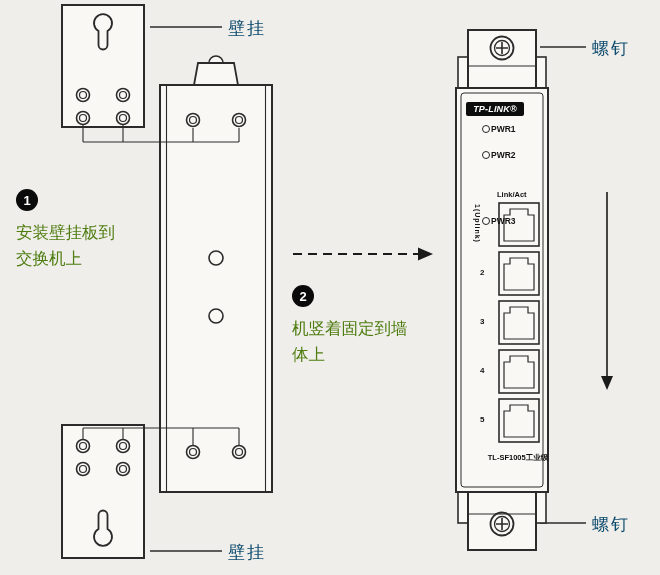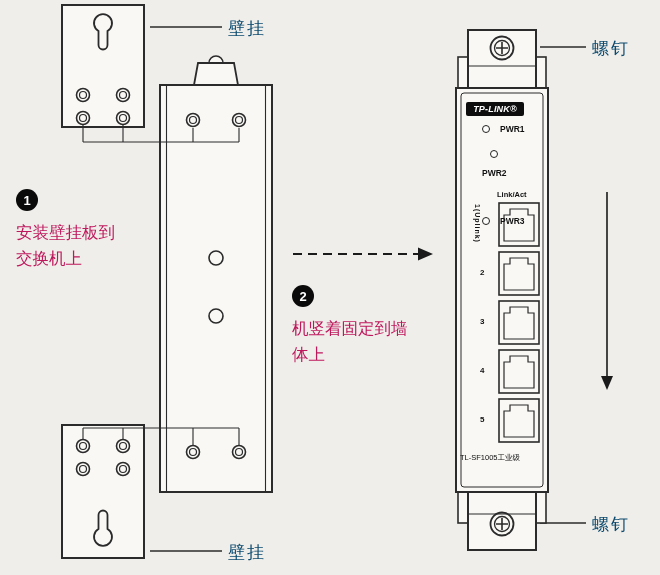--- a/index.html
+++ b/index.html
@@ -8,31 +8,31 @@
   .canvas { position: relative; width: 660px; height: 575px; background: #f0eeea; overflow: hidden; color: #1c1c1c; }
   .abs { position: absolute; }
   svg.linework { position: absolute; left: 0; top: 0; }
 
   .callout { font-size: 17px; letter-spacing: 2px; color: #0c4a6e; white-space: nowrap; }
 
   .step { display: block; }
   .step-badge { width: 22px; height: 22px; border-radius: 50%; background: #0a0a0a; color: #fff;
                 font-size: 13px; font-weight: bold; display: flex; align-items: center; justify-content: center; }
   .step-lines { margin-top: 8px; }
-  .step-line { font-size: 16.5px; line-height: 26px; color: #be185d; white-space: nowrap; }
+  .step-line { font-size: 16.5px; line-height: 26px; color: #4d7c0f; white-space: nowrap; }
 
   .brand-badge { background: #0d0d0d; color: #fff; font-size: 9px; font-weight: bold; font-style: italic;
                  display: flex; align-items: center; justify-content: center; border-radius: 2px;
                  letter-spacing: 0.2px; width: 58px; height: 14px; }
-  .led-row { display: flex; align-items: center; gap: 10px; height: 10px; }
+  .led-row { display: flex; align-items: center; gap: 1px; height: 10px; }
   .led-dot { width: 8px; height: 8px; border: 1.4px solid #222; border-radius: 50%; background: #fdfdfb; flex: 0 0 auto; }
   .led-label { font-size: 8.5px; font-weight: 600; color: #111; white-space: nowrap; }
   .small-label { font-size: 8px; font-weight: 600; color: #111; white-space: nowrap; }
   .port-label-vertical { writing-mode: vertical-rl; font-size: 7px; font-weight: 600; color: #111; letter-spacing: 1px; }
-  .model-label { font-size: 7.5px; font-weight: normal; color: #0d0d0d; white-space: nowrap; }
+  .model-label { font-size: 7.5px; font-weight: bold; color: #0d0d0d; text-align: center; white-space: nowrap; margin-left: 16px; }
 </style>
 </head>
 <body>
 
 <div class="canvas">
 
   <svg class="linework" width="660" height="575" viewBox="0 0 660 575">
 
     <g fill="#f9f8f5" stroke="#2b2b2b">
       <rect x="62" y="5" width="82" height="122" stroke-width="2"></rect>
@@ -179,21 +179,21 @@
       <div class="step-line">体上</div>
     </div>
   </div>
 
   <div class="abs brand-badge" style="left:466px; top:102px;">TP-LINK®</div>
 
   <div class="abs led-row" style="left:482px; top:124px;">
     <span class="led-dot"></span>
     <span class="led-label">PWR1</span>
   </div>
-  <div class="abs led-row" style="left:482px; top:150px;flex-direction:column;">
+  <div class="abs led-row" style="left:482px; top:150px;">
     <span class="led-dot"></span>
     <span class="led-label">PWR2</span>
   </div>
   <div class="abs led-row" style="left:482px; top:176px;margin-top:40px;">
     <span class="led-dot"></span>
     <span class="led-label">PWR3</span>
   </div>
 
   <div class="abs small-label" style="left:497px; top:190px; font-size:7.5px;">Link/Act</div>
 

